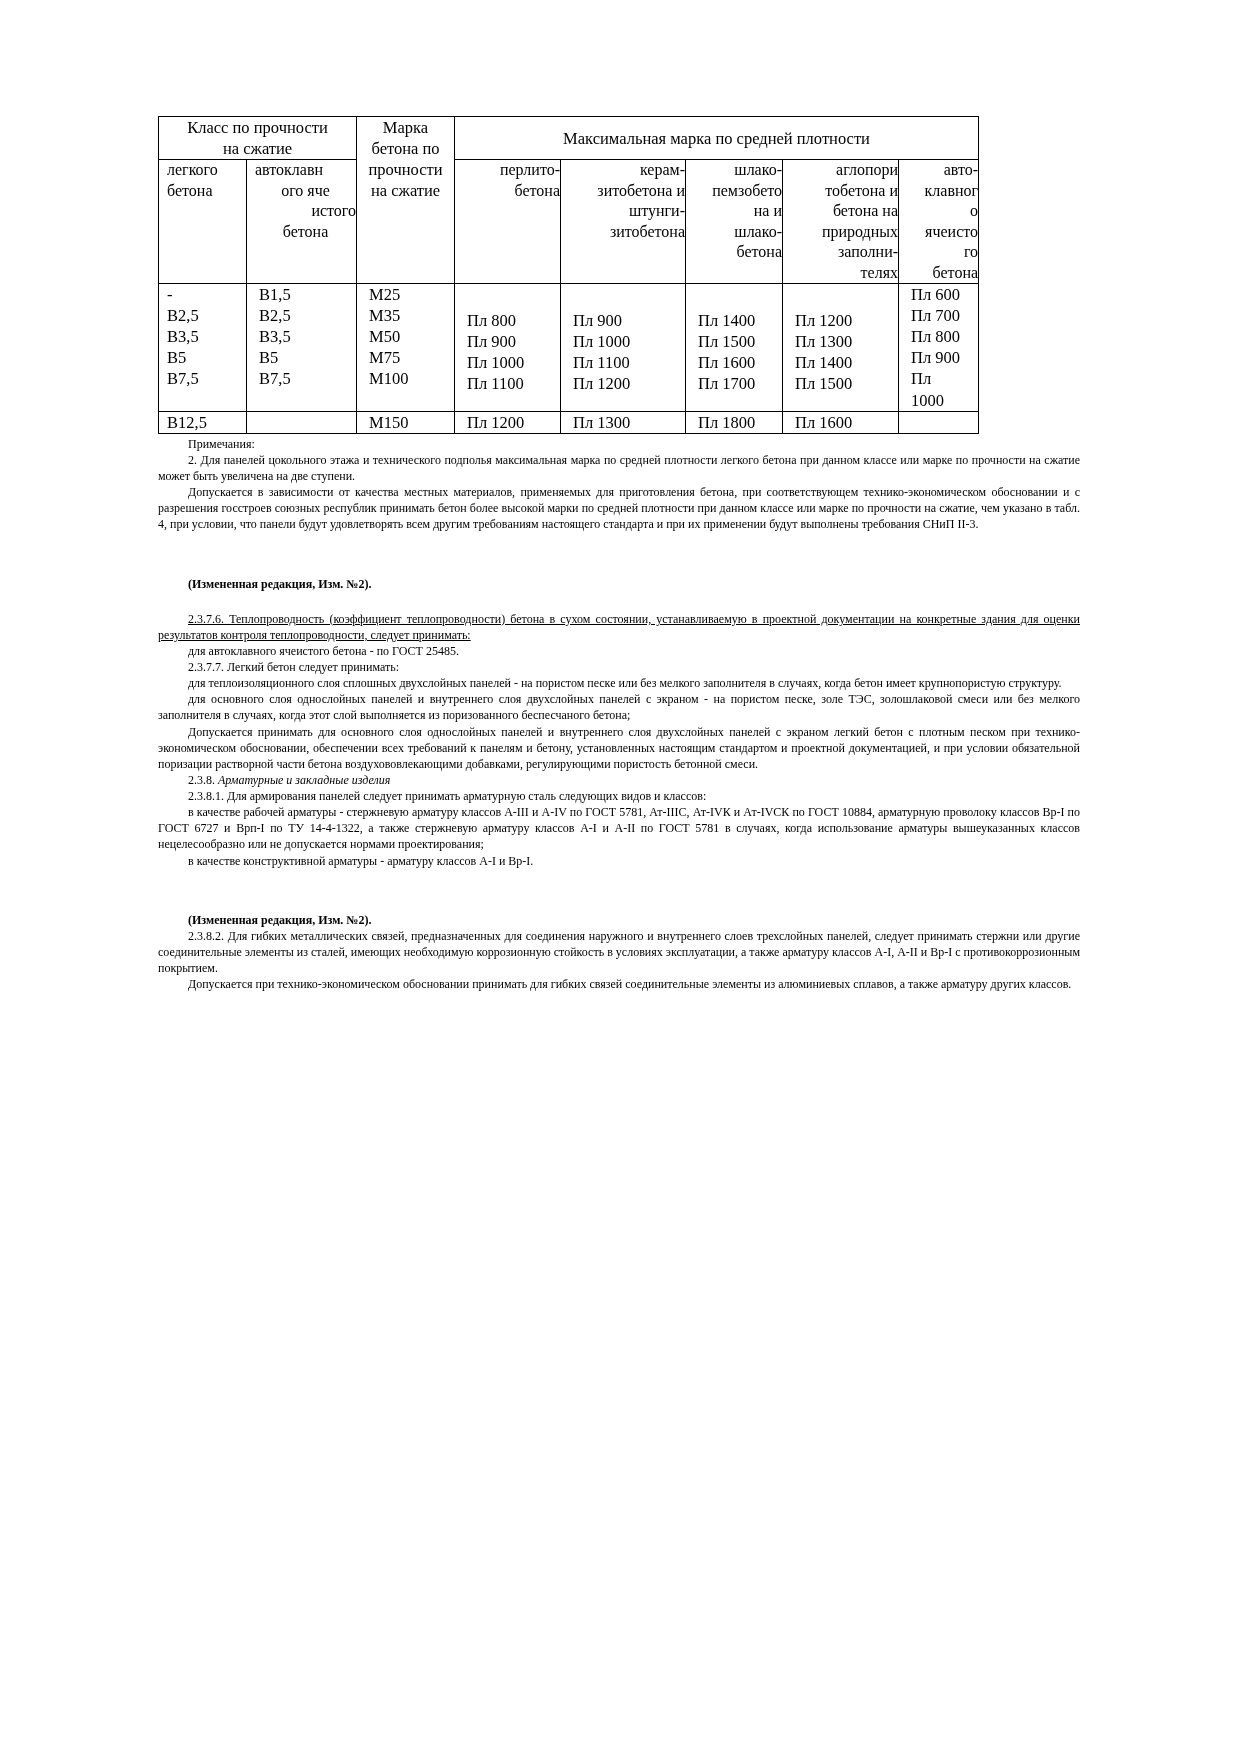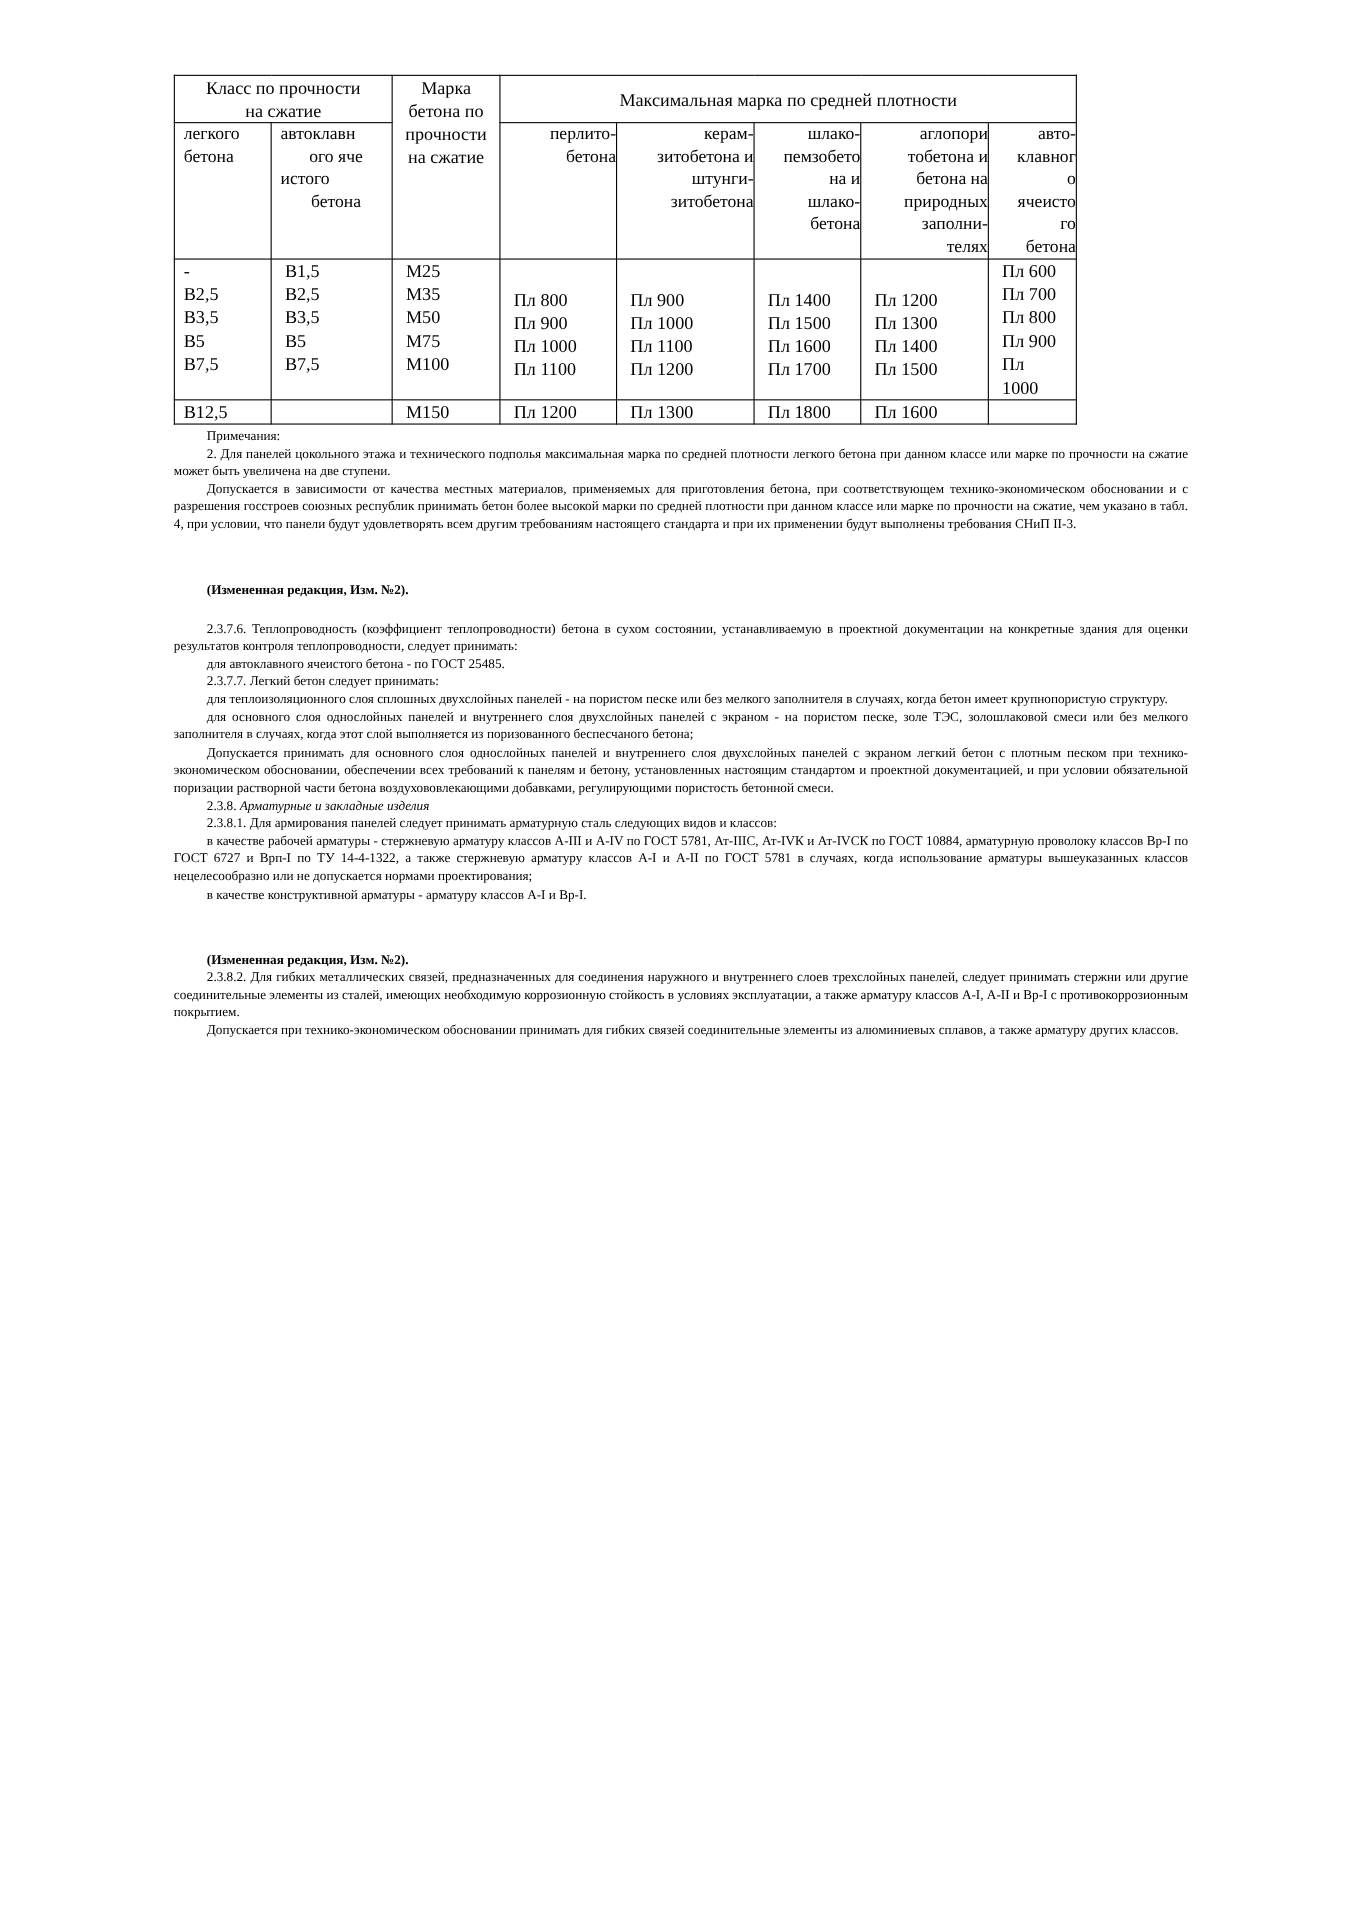--- a/index.html
+++ b/index.html
@@ -15,21 +15,21 @@
     position: relative;
     overflow: hidden;
   }
   .page {
     position: absolute;
     left: 0;
     top: 0;
     width: 1240px;
     height: 1740px;
     box-sizing: border-box;
-    padding: 68px 160px 0 158px;
+    padding: 116px 160px 0 158px;
   }
 
   
   table.spec {
     border-collapse: collapse;
     width: 790px;
     table-layout: fixed;
     margin: 0;
   }
   table.spec td {
@@ -85,20 +85,21 @@
   p.ind {
     text-indent: 30px;
   }
   p.bold {
     font-weight: bold;
     text-indent: 30px;
     margin-top: 43px;
   }
   p.gap {
     margin-top: 19px;
+    text-decoration: underline;
   }
   .nojust {
     text-align: left !important;
   }
 </style>
 </head>
 <body>
 
 <div class="page">
 
@@ -132,21 +133,21 @@
     </tr>
 
     <tr>
       <td class="hcell lft small">
         <div>легкого</div>
         <div>бетона</div>
       </td>
       <td class="hcell lft small">
         <div>автоклавн</div>
         <div style="text-align:center">ого яче</div>
-        <div style="text-align:left">истого</div>
+        <div style="text-align:right">истого</div>
         <div style="text-align:center">бетона</div>
       </td>
       <td class="hcell small">
         <div>перлито-</div>
         <div>бетона</div>
       </td>
       <td class="hcell small">
         <div>керам-</div>
         <div>зитобетона и</div>
         <div>штунги-</div>

